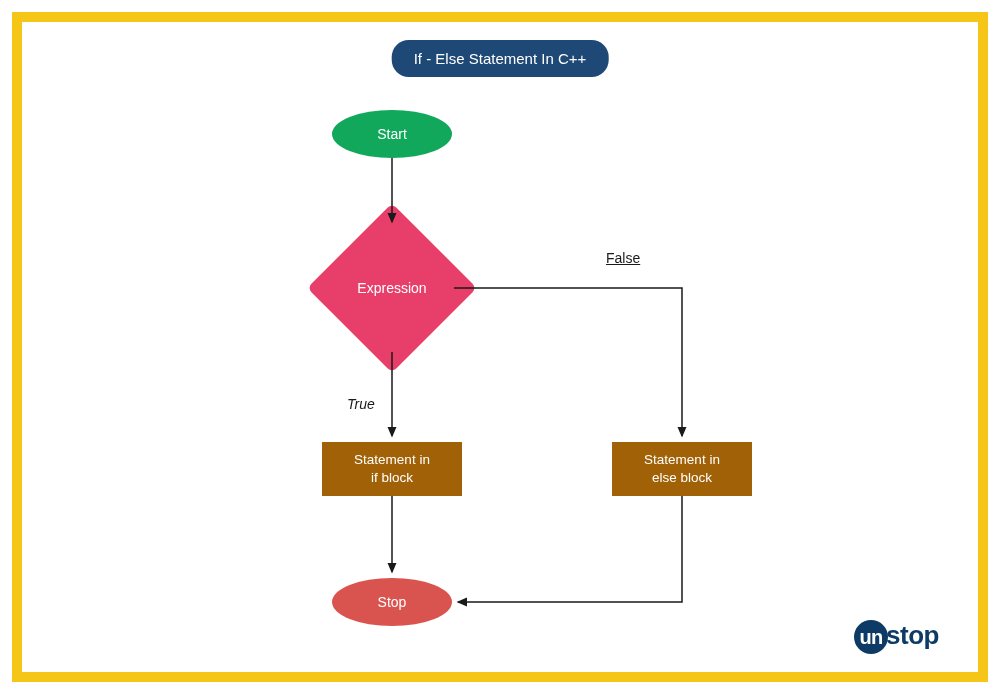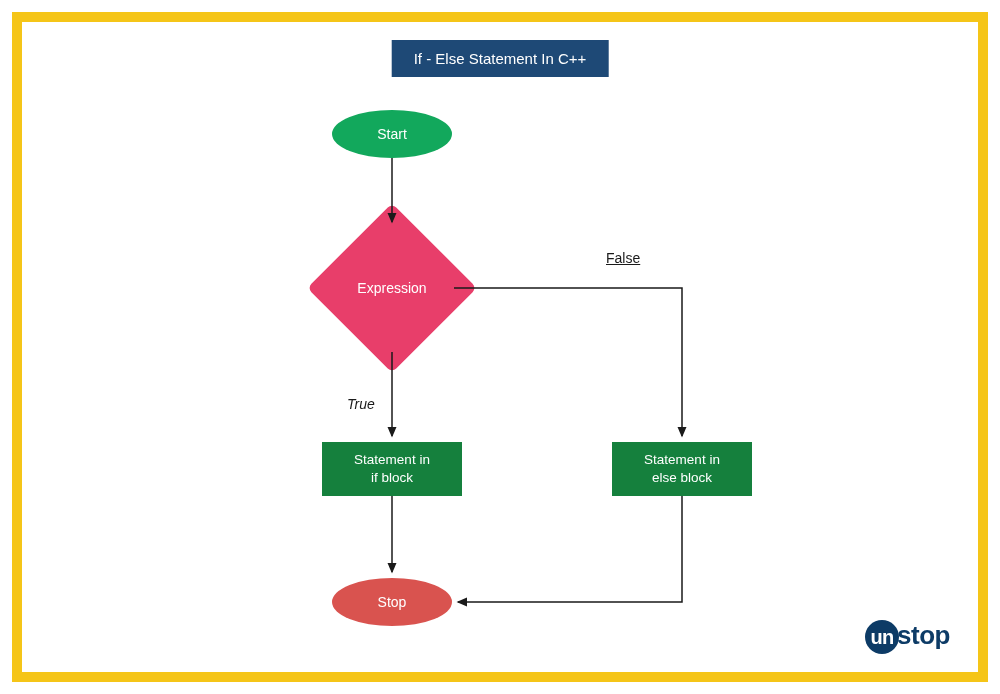--- a/index.html
+++ b/index.html
@@ -27,20 +27,21 @@
     .title-box {
       position: absolute;
       top: 18px;
       left: 50%;
       transform: translateX(-50%);
       background: #1e4976;
       color: #fff;
       padding: 10px 22px;
       font-size: 15px;
       font-weight: 500;
+      border-radius: 17px;
     }
     .node {
       position: absolute;
       display: flex;
       align-items: center;
       justify-content: center;
       text-align: center;
       color: #fff;
       font-size: 14px;
     }
@@ -66,21 +67,21 @@
       transform: rotate(45deg);
       border-radius: 6px;
     }
     .diamond-text {
       position: relative;
       z-index: 2;
       font-size: 14px;
       text-align: center;
     }
     .rect {
-      background: #15803d;
+      background: #a16207;
       width: 140px;
       height: 54px;
       line-height: 1.3;
       font-size: 13.5px;
     }
     .if-block { top: 420px; left: 300px; }
     .else-block { top: 420px; left: 590px; }
     .label {
       position: absolute;
       color: #1a1a1a;
@@ -91,21 +92,21 @@
     svg.arrows {
       position: absolute;
       top: 0;
       left: 0;
       width: 100%;
       height: 100%;
       pointer-events: none;
     }
     .logo {
       position: absolute;
-      right: 28px;
+      right: 39px;
       bottom: 18px;
       font-size: 26px;
       font-weight: 700;
       color: #0d3b66;
       letter-spacing: -0.5px;
     }
     .logo .stop-txt { color: #0d3b66; }
     .logo-circle {
       display: inline-flex;
       align-items: center;

